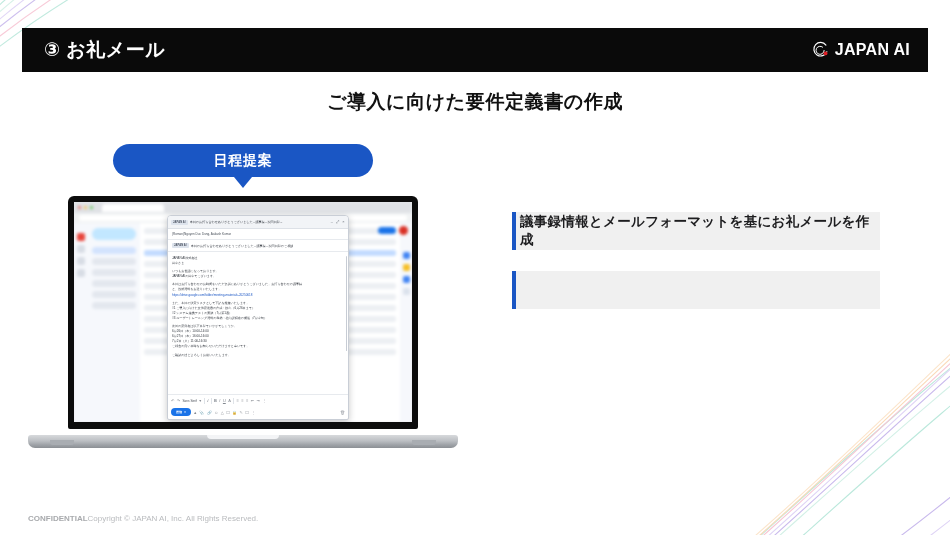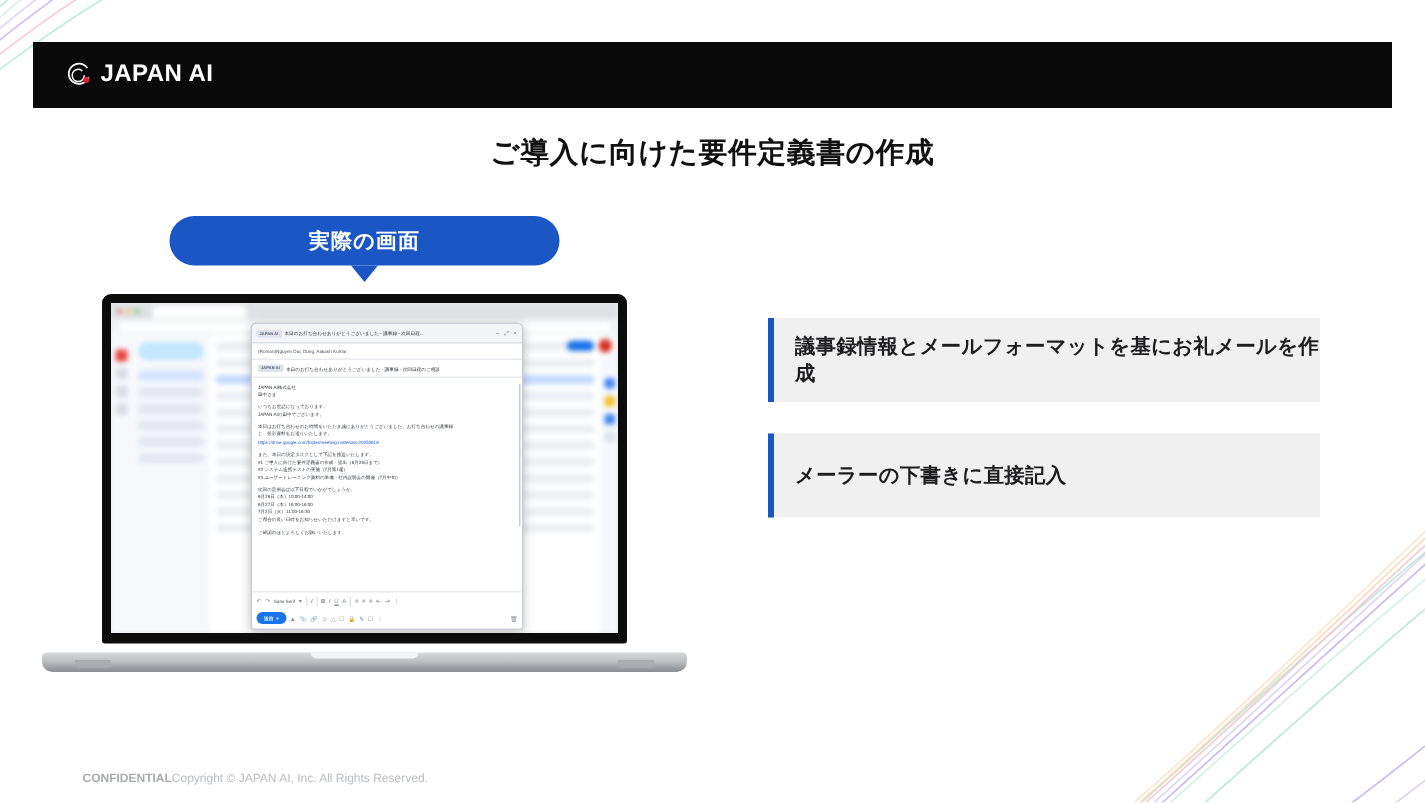--- a/index.html
+++ b/index.html
@@ -217,40 +217,40 @@
     white-space: nowrap;
   }
   .tb-ic { opacity: 0.75; }
   .tb-sep { width: 1px; height: 6px; background: #dfe3e8; }
   #trash-ic { margin-left: auto; }
 
   
   #features { position: absolute; left: 512px; top: 212px; width: 368px; }
   .feature {
     position: relative;
-    width: 368px; height: 56px;
+    width: 368px; height: 38px;
     background: #f0f0f0;
     display: flex; align-items: center;
-    padding-left: 18px;
+    padding-left: 8px;
     margin-bottom: 21px;
   }
   .feature .accent {
     position: absolute; left: 0; top: 0; width: 4px; height: 100%;
     background: #1a56c4;
   }
   .feature .ftext {
     font-size: 13.5px; font-weight: bold; color: #1d1d1f; letter-spacing: 0.3px;
   }
 
   
   #footer {
     position: absolute; left: 28px; bottom: 12px;
     font-size: 8px; color: #b9bbbe; white-space: nowrap;
   }
-  #footer .conf { font-weight: bold; color: #a8aaad; margin-left: 27px; }
+  #footer .conf { font-weight: bold; color: #a8aaad; }
 </style>
 </head>
 <body>
 
 <div id="slide">
 
   <svg class="swirl swirl-tl" viewBox="0 0 420 480">
     <g fill="none" stroke-width="1.1" opacity="0.55">
       <path d="M420,-40 C250,30 110,170 60,470" stroke="#a58ce0"></path>
       <path d="M412,-28 C246,44 104,182 52,472" stroke="#a58ce0"></path>
@@ -279,35 +279,36 @@
       <path d="M16,404 C180,274 308,134 470,-8" stroke="#f9d3a8"></path>
       <path d="M30,470 C160,400 300,300 440,170" stroke="#a58ce0"></path>
       <path d="M46,474 C176,410 314,312 452,184" stroke="#c9b6ef"></path>
       <path d="M64,478 C192,420 328,324 462,198" stroke="#a58ce0"></path>
       <path d="M84,482 C208,430 342,336 472,212" stroke="#c9b6ef"></path>
       <path d="M108,486 C228,442 356,350 482,228" stroke="#a58ce0"></path>
     </g>
   </svg>
 
   <div id="header-bar">
+    <div id="header-title">③ お礼メール</div>
     <div id="brand-logo">
       <svg class="mark" width="18" height="18" viewBox="0 0 40 40">
         <path d="M31 9 A15 15 0 1 0 33 24" fill="none" stroke="#ffffff" stroke-width="2.6" stroke-linecap="round"></path>
         <path d="M23.5 13.5 A9 9 0 1 0 27 21" fill="none" stroke="#ffffff" stroke-width="2.2" stroke-linecap="round"></path>
         <circle cx="30" cy="27.5" r="4.4" fill="#e01f26"></circle>
       </svg>
       <span id="brand-name">JAPAN AI</span>
     </div>
   </div>
 
   <div id="main-heading">ご導入に向けた要件定義書の作成</div>
 
   <div id="screen-badge-wrap">
     <div id="screen-badge">
-      <span>実際の画面</span>
+      <span>日程提案</span>
     </div>
     <div id="screen-badge-pointer"></div>
   </div>
 
   <div id="laptop">
     <div id="laptop-lid">
       <div id="laptop-screen">
 
         <div class="bgwin" id="bg-browser">
           <div id="bg-chrome-bar">
@@ -454,21 +455,20 @@
     </div>
   </div>
 
   <div id="features">
     <div class="feature">
       <span class="accent"></span>
       <span class="ftext">議事録情報とメールフォーマットを基にお礼メールを作成</span>
     </div>
     <div class="feature">
       <span class="accent"></span>
-      <span class="ftext">メーラーの下書きに直接記入</span>
     </div>
   </div>
 
   <div id="footer">
     <span class="conf">CONFIDENTIAL</span><span>Copyright © JAPAN AI, Inc. All Rights Reserved.</span>
   </div>
 
 </div>
 
 </body></html>

